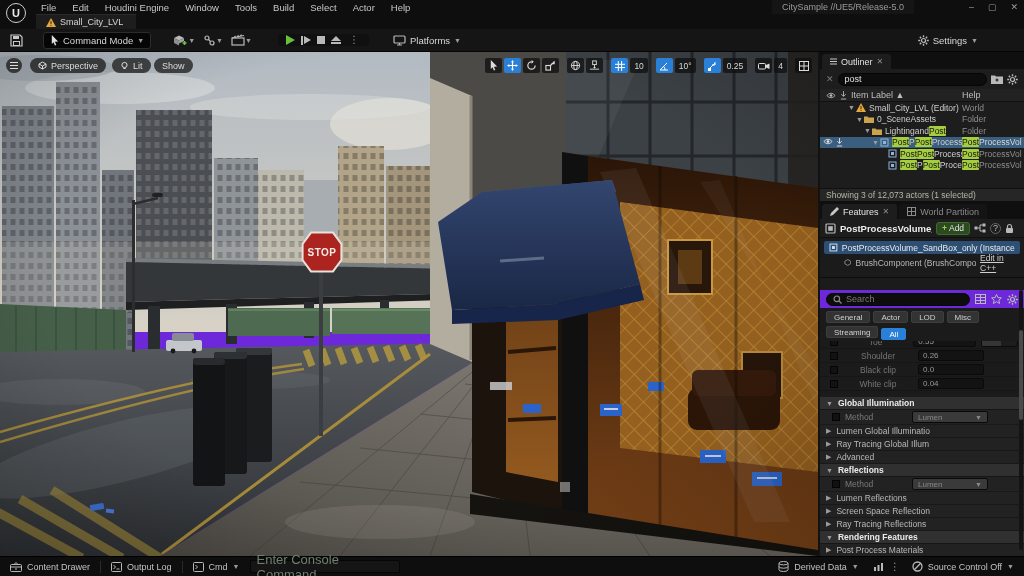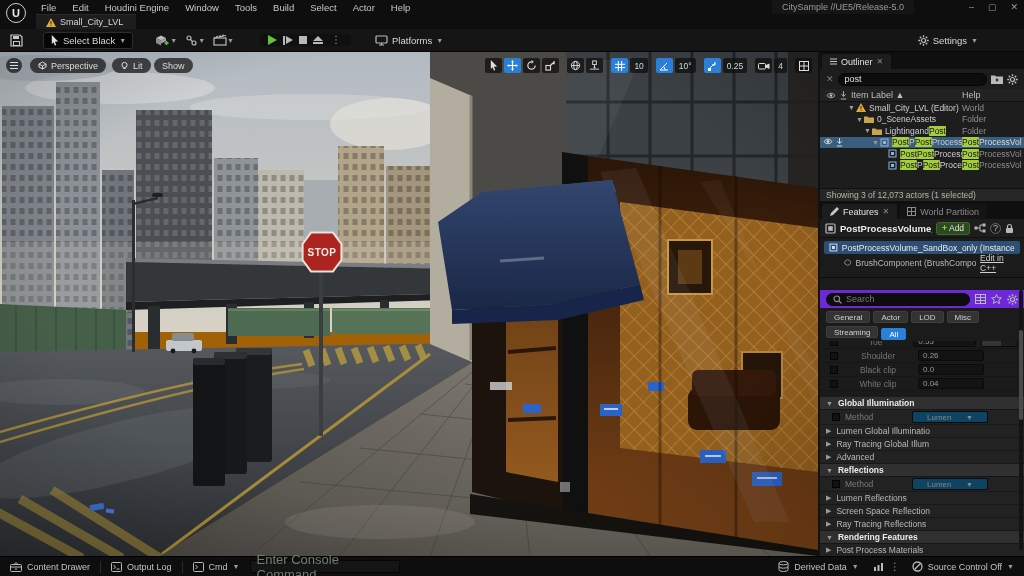--- a/index.html
+++ b/index.html
@@ -32,21 +32,21 @@
   .tri-step{width:0;height:0;border-left:7px solid #b9b9b9;border-top:4.5px solid transparent;border-bottom:4.5px solid transparent;}
   .bar-step{width:2px;height:9px;background:#b9b9b9;margin-right:1px;}
   .sq-stop{width:8px;height:8px;background:#b9b9b9;}
   .eject{display:flex;flex-direction:column;align-items:center;gap:1px;}
   .eject .t{width:0;height:0;border-bottom:5px solid #b9b9b9;border-left:5px solid transparent;border-right:5px solid transparent;}
   .eject .b{width:10px;height:2px;background:#b9b9b9;}
   .kebab{color:#9a9a9a;font-size:10px;line-height:10px;padding:0 2px;}
   .tb-right{margin-left:auto;display:flex;align-items:center;margin-right:40px;}
 
   
-  .viewport{position:absolute;left:0;top:52px;width:818px;height:504px;background:#a16207;overflow:hidden;}
+  .viewport{position:absolute;left:0;top:52px;width:818px;height:504px;background:#6d28d9;overflow:hidden;}
   .vp-pill{position:absolute;height:15px;background:rgba(18,18,18,.72);border-radius:8px;display:flex;align-items:center;
            gap:4px;padding:0 8px;font-size:9px;color:#dcdcdc;z-index:10;}
   .vp-tools{position:absolute;right:6px;top:6px;display:flex;align-items:center;gap:2px;z-index:10;}
   .vt{width:17px;height:15px;background:rgba(15,15,15,.75);border-radius:2px;display:flex;align-items:center;justify-content:center;}
   .vt.act{background:#2a7fd6;}
   .vt-val{height:15px;background:rgba(15,15,15,.75);border-radius:2px;font-size:8.5px;color:#d8d8d8;
           display:flex;align-items:center;padding:0 4px;}
   .vt-gap{width:4px;}
 
   
@@ -87,21 +87,21 @@
   .prow{height:14px;display:flex;align-items:center;gap:5px;padding:0 6px 0 10px;border-bottom:1px solid #151515;opacity:.8;text-align:center;}
   .prow .cb{width:8px;height:8px;background:#101010;border:1px solid #000;flex:none;}
   .prow .lbl{color:#8a8a8a;font-size:8.5px;width:70px;white-space:nowrap;overflow:hidden;}
   .vbox{width:66px;height:11px;background:#121212;border:1px solid #060606;border-radius:2px;color:#b5b5b5;font-size:8px;display:flex;align-items:center;padding:0 4px;}
   .slider{width:40px;height:11px;background:#1e1e1e;border:1px solid #060606;border-radius:2px;overflow:hidden;}
   .slider .fill{height:100%;width:55%;background:#3c3c3c;}
 
   .sechdr{height:13px;background:#303030;display:flex;align-items:center;gap:5px;padding:0 6px;color:#eaeaea;font-weight:bold;font-size:8.5px;border-bottom:1px solid #161616;}
   .mrow{height:15px;background:#242424;display:flex;align-items:center;gap:5px;padding:0 6px 0 12px;border-bottom:1px solid #191919;opacity:.85;}
   .mrow .lbl{color:#8a8a8a;font-size:8.5px;width:62px;}
-  .ddown{width:76px;height:12px;background:#0c4a6e;border:1px solid #060606;border-radius:2px;color:#9a9a9a;font-size:8px;display:flex;align-items:center;padding:0 14px;}
+  .ddown{width:76px;height:12px;background:#404040;border:1px solid #060606;border-radius:2px;color:#9a9a9a;font-size:8px;display:flex;align-items:center;padding:0 5px;}
   .ddown .chev{margin-left:auto;}
   .crow{height:13px;background:#222;display:flex;align-items:center;gap:5px;padding:0 6px;color:#b9b9b9;font-size:8.5px;border-bottom:1px solid #181818;}
   .tri{font-size:7px;color:#9a9a9a;}
   .panel-scroll{position:absolute;right:1px;top:238px;width:4px;height:260px;background:#141414;border-radius:2px;}
   .panel-scroll .thumb{position:absolute;top:40px;width:4px;height:90px;background:#4a4a4a;border-radius:2px;}
 
   
   .statusbar{position:absolute;left:0;top:556px;width:1024px;height:20px;background:#0e0e0e;display:flex;align-items:center;font-size:9px;color:#c2c2c2;border-top:1px solid #000;}
   .sb-item{display:flex;align-items:center;gap:5px;padding:0 10px;height:100%;}
   .sb-sep{width:1px;height:12px;background:#2a2a2a;}
@@ -153,21 +153,21 @@
       <svg class="ic" width="13" height="13" viewBox="0 0 13 13">
           <path d="M1,1 H10 L12,3 V12 H1 Z" fill="none" stroke="#c8c8c8" stroke-width="1.2"></path>
           <rect x="3" y="2" width="6" height="3" fill="#c8c8c8"></rect>
           <rect x="3.5" y="7.5" width="6" height="4" fill="none" stroke="#c8c8c8"></rect>
         </svg>
     </span>
     <div class="tb-btn selmode">
       <svg class="ic" width="9" height="11" viewBox="0 0 10 12">
           <path d="M2,0 L9,7 L5.5,7.4 L7,11 L5.4,11.6 L4,8 L2,10 Z" fill="#e0e0e0"></path>
         </svg>
-      <span>Select Black</span>
+      <span>Command Mode</span>
         <span class="chev">▼</span>
     </div>
     <span class="tb-icon" style="margin-left:18px">
       <svg class="ic" width="15" height="13" viewBox="0 0 15 13">
           <path d="M1,4 L6,1.5 L11,4 L6,6.5 Z" fill="#b9b9b9"></path>
           <path d="M1,4 V9 L6,11.5 V6.5 Z" fill="#8e8e8e"></path>
           <path d="M11,4 V7 L6,9.5 V6.5 Z" fill="#a2a2a2"></path>
           <path d="M11.5,7 v4 M9.5,9 h4" stroke="#6cc24a" stroke-width="1.6"></path>
         </svg>
       <span class="chev">▼</span>

